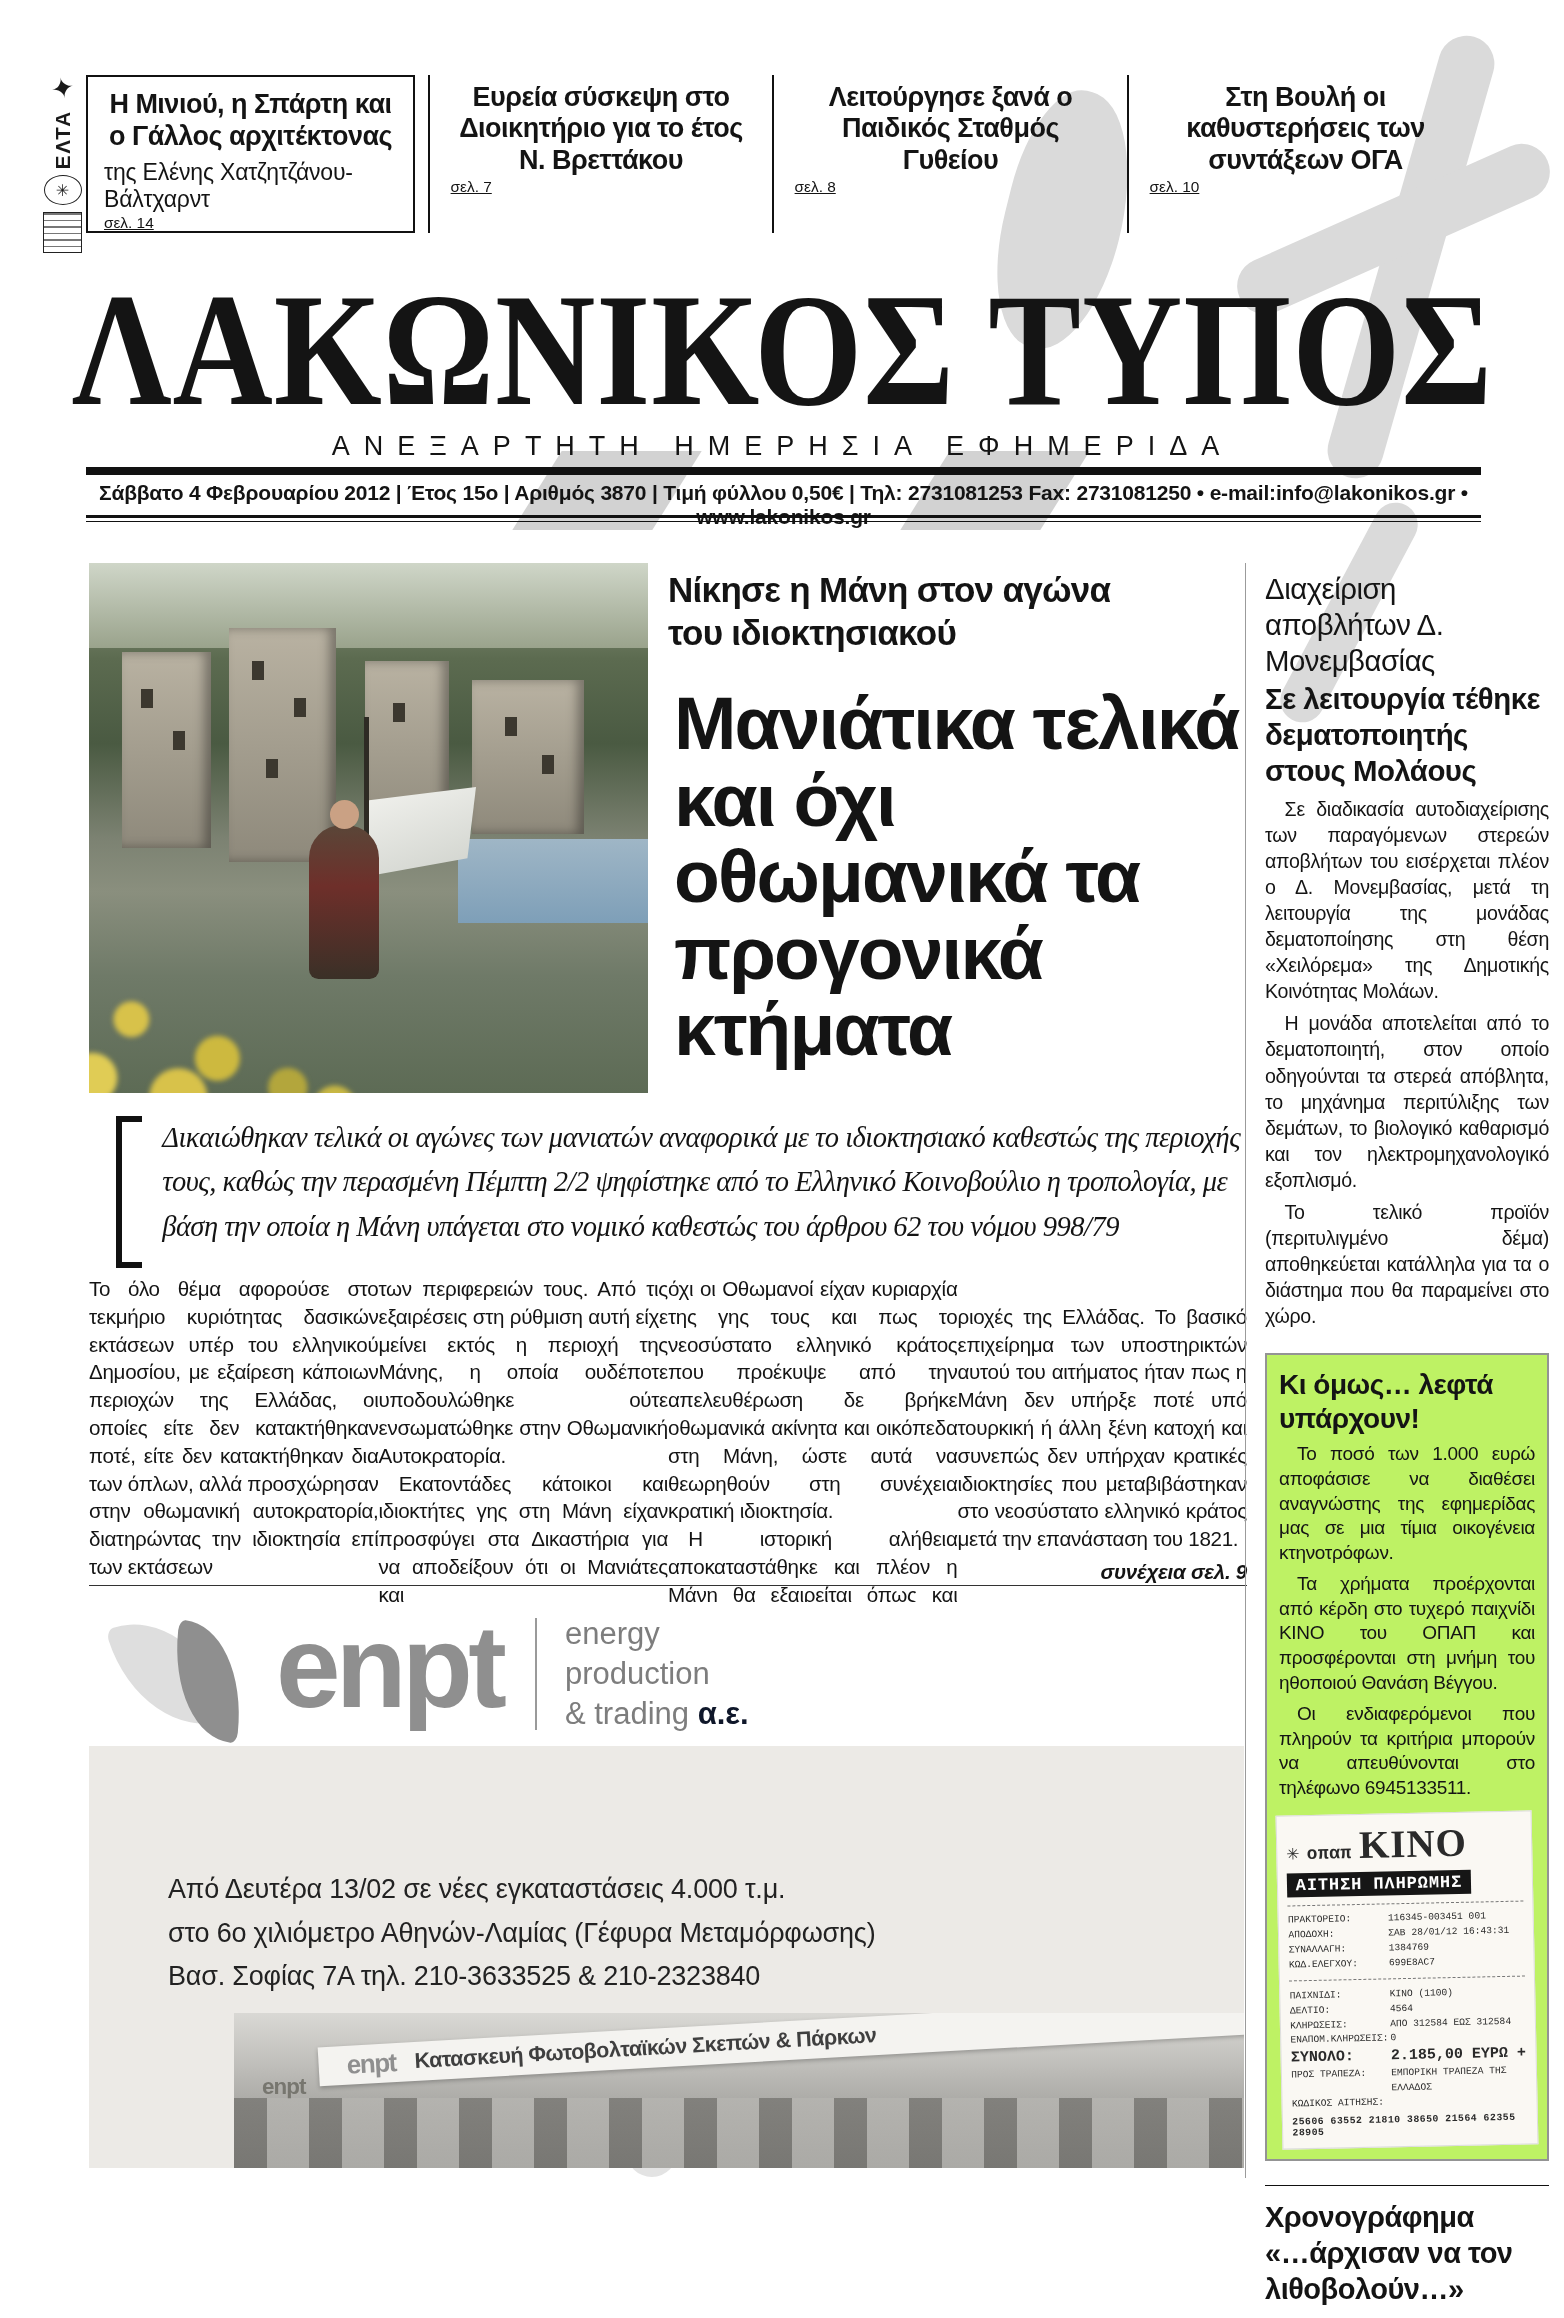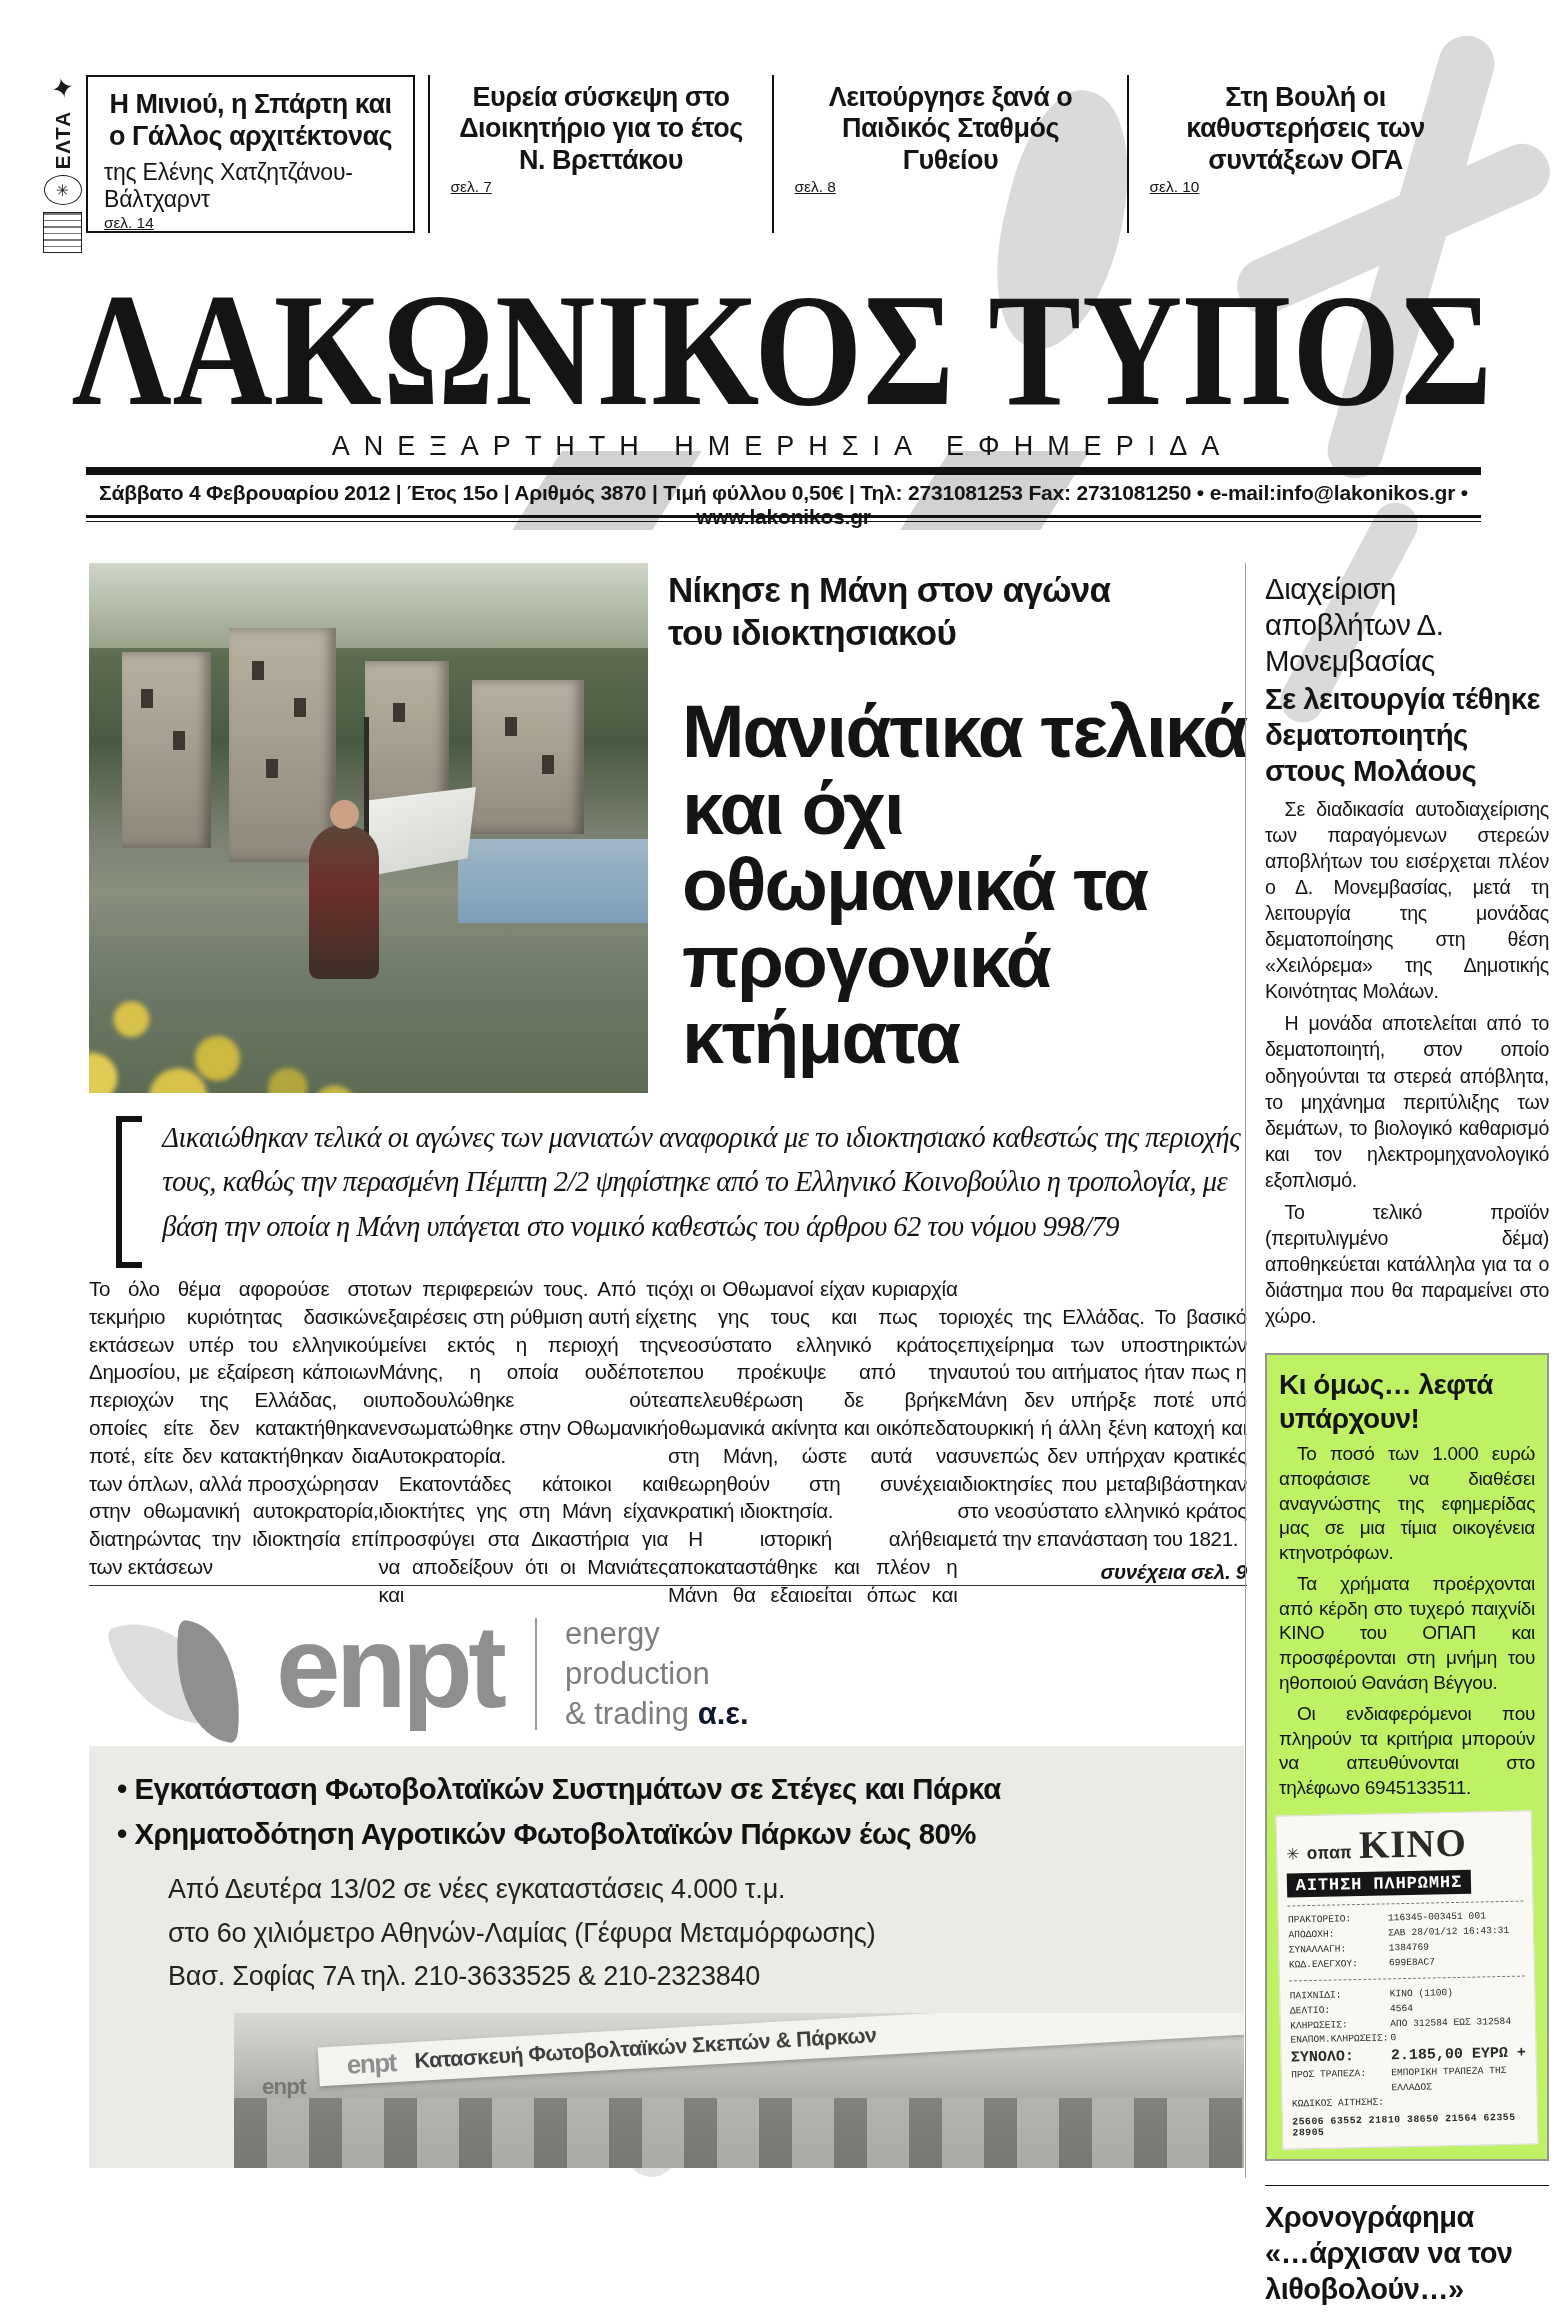--- a/index.html
+++ b/index.html
@@ -193,21 +193,21 @@
     <div class="sea"></div>
     <div class="flagpole"></div>
     <div class="flag"></div>
     <div class="figure">
         <span class="head"></span>
       </div>
     <div class="flowers"></div>
   </div>
 
   <div class="kicker">Νίκησε η Μάνη στον αγώνα του ιδιοκτησιακού</div>
-  <h1 class="headline" style="margin:16px">Μανιάτικα τελικά και όχι οθωμανικά τα προγονικά κτήματα</h1>
+  <h1 class="headline" style="margin:8px">Μανιάτικα τελικά και όχι οθωμανικά τα προγονικά κτήματα</h1>
 
   <div class="deck">
     <div class="bracket"></div>
     <p>Δικαιώθηκαν τελικά οι αγώνες των μανιατών αναφορικά με το ιδιοκτησιακό καθεστώς της περιοχής τους, καθώς την περασμένη Πέμπτη 2/2 ψηφίστηκε από το Ελληνικό Κοινοβούλιο η τροπολογία, με βάση την οποία η Μάνη υπάγεται στο νομικό καθεστώς του άρθρου 62 του νόμου 998/79</p>
   </div>
 
   <div class="bodycols">
     <div class="bcol">Το όλο θέμα αφορούσε στο τεκμήριο κυριότητας δασικών εκτάσεων υπέρ του ελληνικού Δημοσίου, με εξαίρεση κάποιων περιοχών της Ελλάδας, οι οποίες είτε δεν κατακτήθηκαν ποτέ, είτε δεν κατακτήθηκαν δια των όπλων, αλλά προσχώρησαν στην οθωμανική αυτοκρατορία, διατηρώντας την ιδιοκτησία επί των εκτάσεων</div>
     <div class="bcol">των περιφερειών τους. Από τις εξαιρέσεις στη ρύθμιση αυτή είχε μείνει εκτός η περιοχή της Μάνης, η οποία ουδέποτε υποδουλώθηκε ούτε ενσωματώθηκε στην Οθωμανική Αυτοκρατορία.
  Εκατοντάδες κάτοικοι και ιδιοκτήτες γης στη Μάνη είχαν προσφύγει στα Δικαστήρια για να αποδείξουν ότι οι Μανιάτες και</div>
@@ -230,24 +230,20 @@
       <div class="vdiv"></div>
       <div class="tagline">
         <div>energy</div>
         <div>production</div>
         <div>
           <span>&amp; trading</span>
           <span class="ae">α.ε.</span>
         </div>
       </div>
     </div>
-    <div class="bullets">
-      <div>• Εγκατάσταση Φωτοβολταϊκών Συστημάτων σε Στέγες και Πάρκα</div>
-      <div>• Χρηματοδότηση Αγροτικών Φωτοβολταϊκών Πάρκων έως 80%</div>
-    </div>
     <div class="addr">
       <div>Από Δευτέρα 13/02 σε νέες εγκαταστάσεις 4.000 τ.μ.</div>
       <div>στο 6ο χιλιόμετρο Αθηνών-Λαμίας (Γέφυρα Μεταμόρφωσης)</div>
       <div>Βασ. Σοφίας 7Α τηλ. 210-3633525 &amp; 210-2323840</div>
     </div>
     <div class="bphoto">
       <div class="banner">
         <span class="mini-enpt">enpt</span>
         <span class="btxt">Κατασκευή Φωτοβολταϊκών Σκεπών &amp; Πάρκων</span>
       </div>

